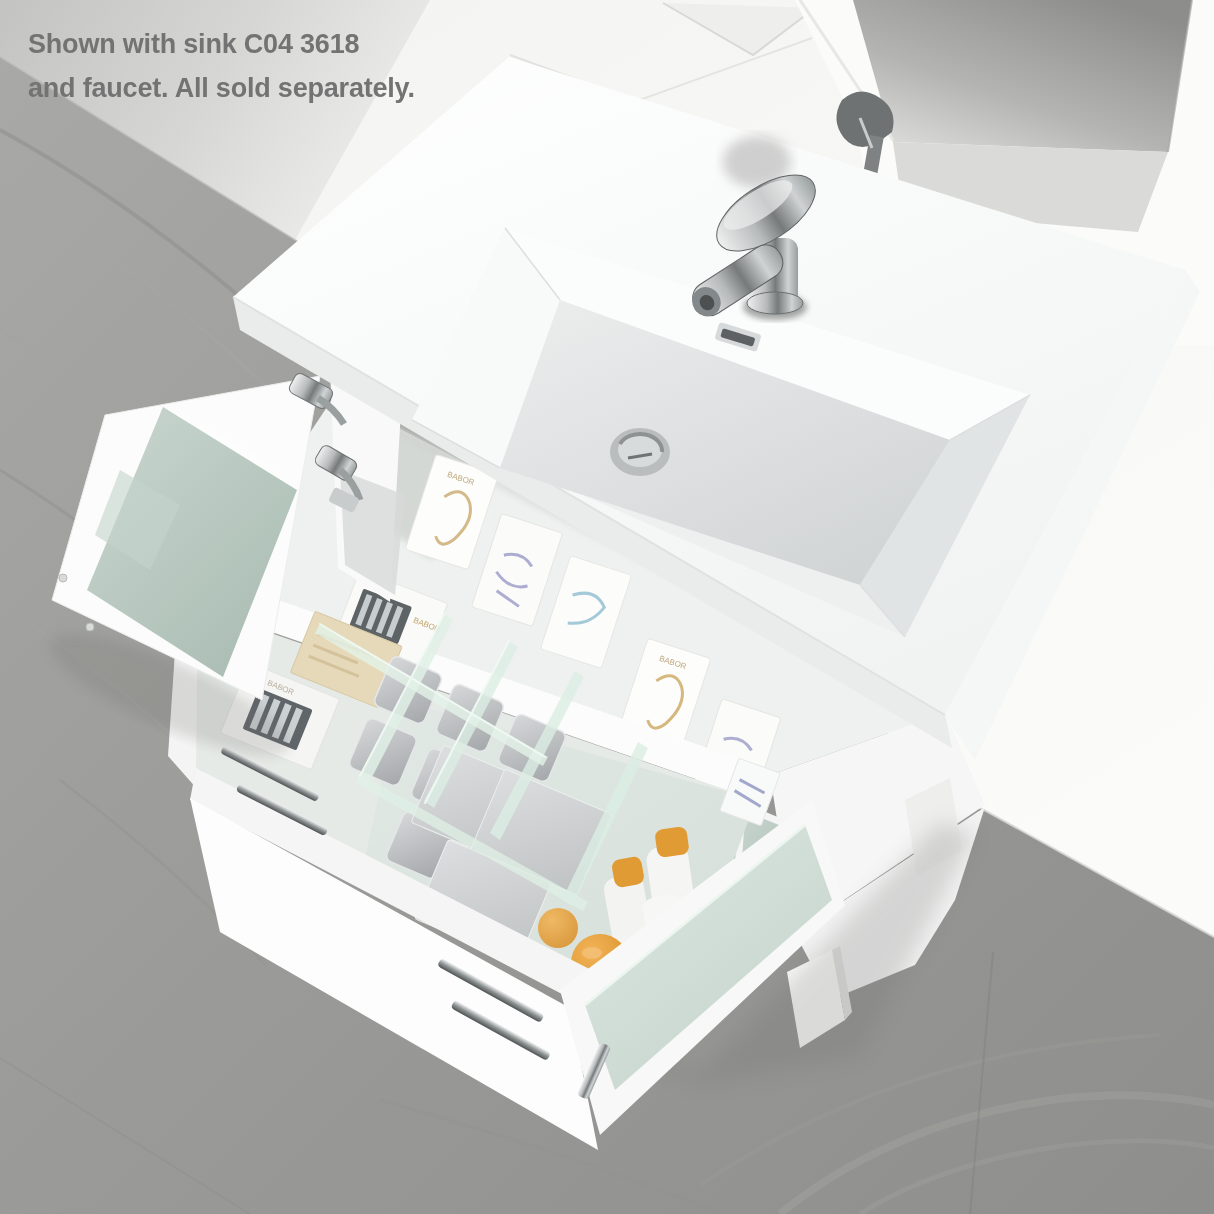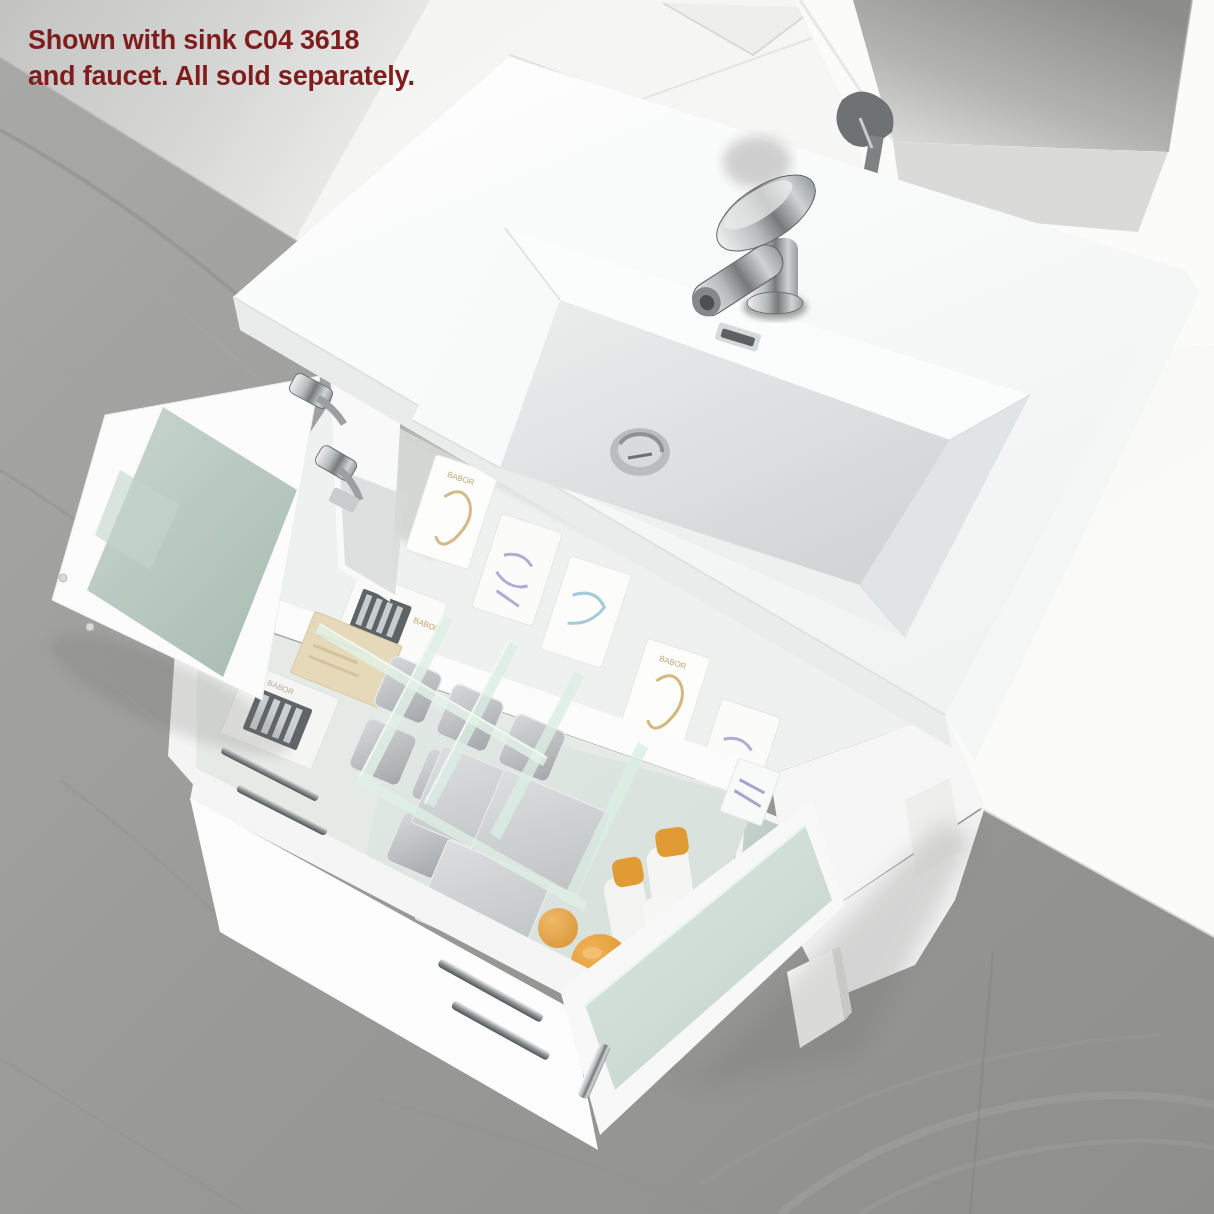--- a/index.html
+++ b/index.html
@@ -1,20 +1,20 @@
 <!DOCTYPE html>
 <html><head>
 <meta charset="utf-8">
 <style>
   html,body{margin:0;padding:0;background:#ffffff;}
   #stage{position:relative;width:1214px;height:1214px;overflow:hidden;
          font-family:"Liberation Sans", sans-serif;}
   #scene{position:absolute;left:0;top:0;}
   #caption{position:absolute;left:28px;top:22px;
-           font-size:27px;line-height:36px;font-weight:700;color:#7f1d1d;
+           font-size:27px;line-height:44px;font-weight:700;color:#737373;
            letter-spacing:-0.2px;white-space:pre;}
 </style>
 </head>
 <body>
 
 <div id="stage">
 <svg id="scene" width="1214" height="1214" viewBox="0 0 1214 1214">
   <defs>
     <linearGradient id="gFloor" x1="0" y1="0" x2="1" y2="1">
       <stop offset="0" stop-color="#a9a9a7"></stop>

